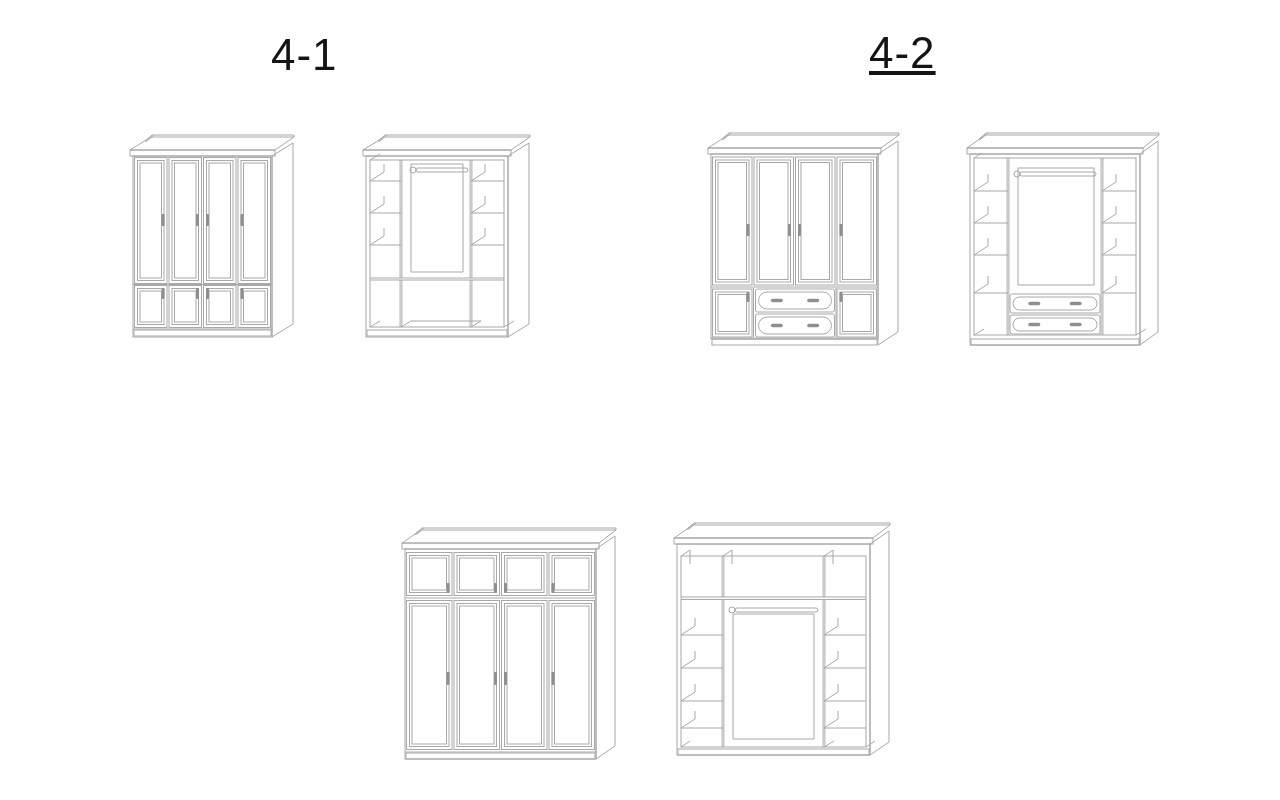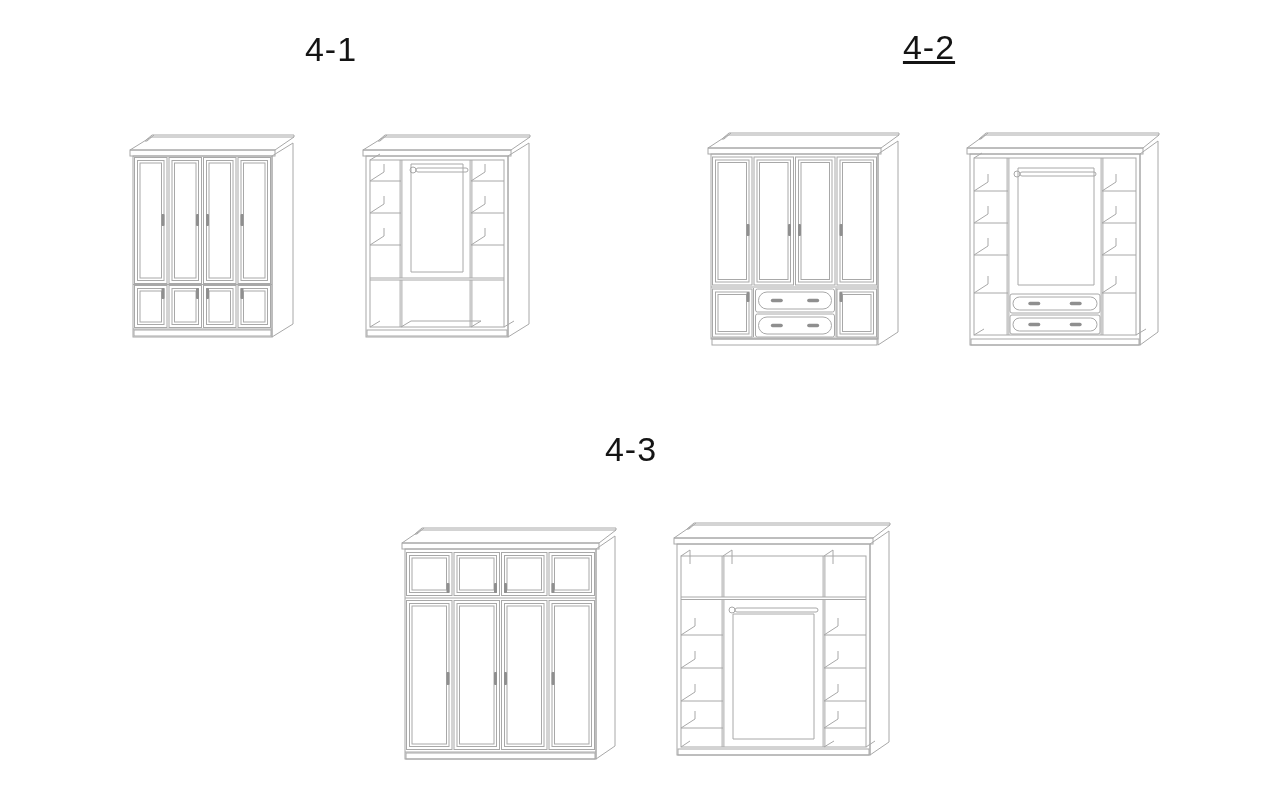--- a/index.html
+++ b/index.html
@@ -1,40 +1,39 @@
 <!DOCTYPE html>
 <html><head>
 <meta charset="utf-8">
 <style>
   html,body{margin:0;padding:0;}
   body{width:1280px;height:800px;background:#ffffff;overflow:hidden;
        font-family:"Liberation Sans", sans-serif;}
   .canvas{position:relative;width:1280px;height:800px;background:#ffffff;}
-  .group-title{position:absolute;width:120px;text-align:center;
-       font-size:34px;font-weight:400;color:#141414;letter-spacing:1px;}
+  .group-title{position:absolute;width:120px;
+       font-size:44px;font-weight:400;color:#141414;letter-spacing:1px;}
   #title-41{left:271px;top:30px;}
   #title-42{left:869px;top:28px;text-decoration:underline;}
   #title-43{left:571px;top:430px;}
   figure.fig{position:absolute;margin:0;padding:0;}
   #fig-w41c{left:122px;top:130px;}
   #fig-w41o{left:358px;top:130px;}
   #fig-w42c{left:702px;top:128px;}
   #fig-w42o{left:962px;top:128px;}
   #fig-w43c{left:394px;top:526px;}
   #fig-w43o{left:666px;top:522px;}
   svg{display:block;}
 </style>
 </head>
 <body>
 
 <div class="canvas">
 
   <div class="group-title" id="title-41">4-1</div>
   <div class="group-title" id="title-42">4-2</div>
-  <div class="group-title" id="title-43">4-3</div>
 
   <figure class="fig" id="fig-w41c">
     <svg id="svg-w41c" width="178" height="214" viewBox="0 0 178 214">
         <polygon points="8,20 29,7 172,7 153,20" fill="none" stroke="#a8a8a8" stroke-width="1"></polygon>
         <polygon points="23,11 30,5 32,5 25,11" fill="none" stroke="#a8a8a8" stroke-width="1"></polygon>
         <line x1="32" y1="5" x2="172" y2="5" stroke="#a8a8a8" stroke-width="1"></line>
         <line x1="172" y1="5" x2="172" y2="7" stroke="#a8a8a8" stroke-width="1"></line>
         <rect x="8" y="20" width="145" height="6" rx="0" fill="none" stroke="#a8a8a8" stroke-width="1"></rect>
         <polygon points="150,26 171,13 171,194 150,207" fill="none" stroke="#a8a8a8" stroke-width="1"></polygon>
         <rect x="11" y="26" width="139" height="181" rx="0" fill="none" stroke="#a8a8a8" stroke-width="1"></rect>

